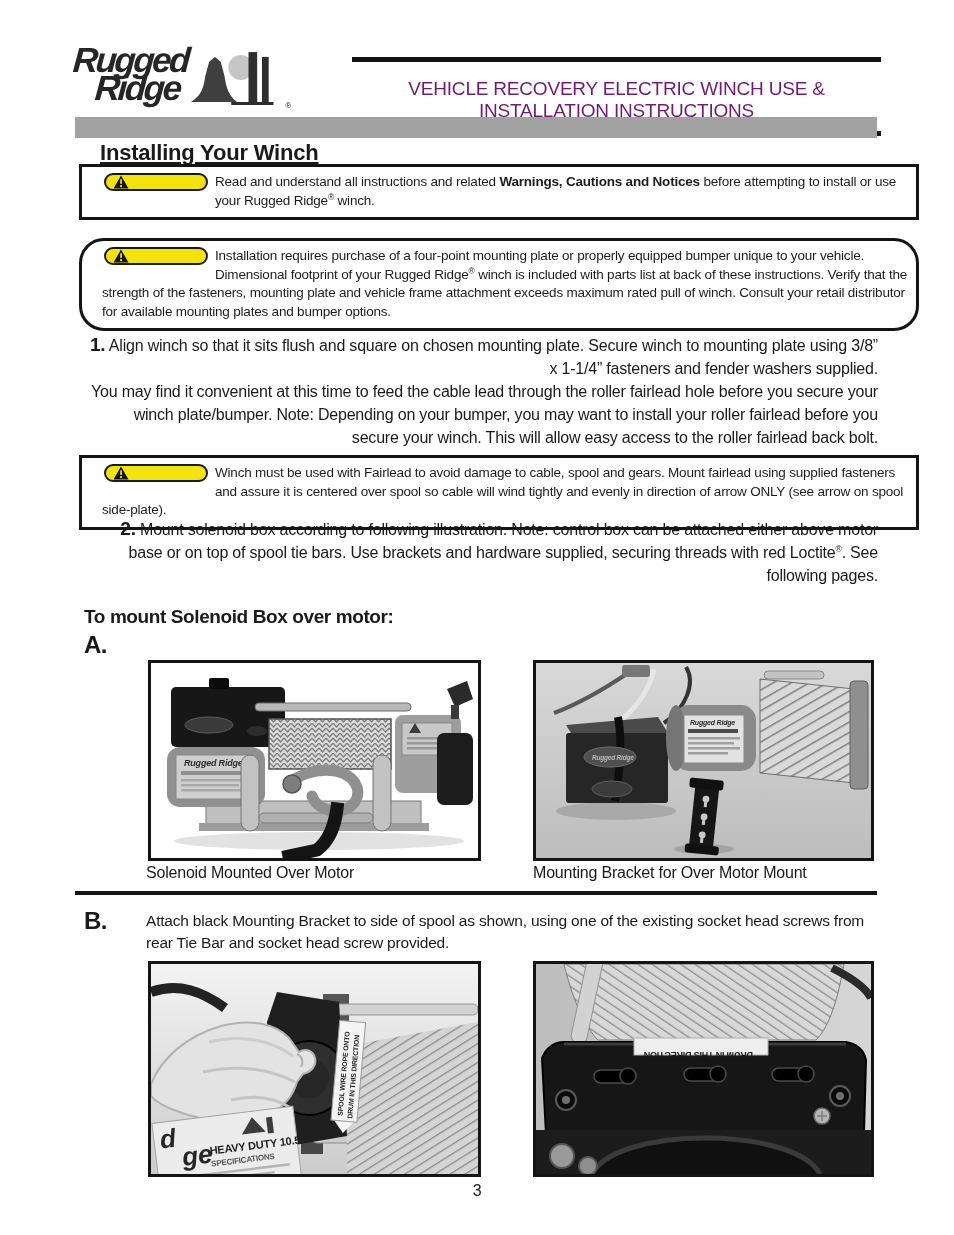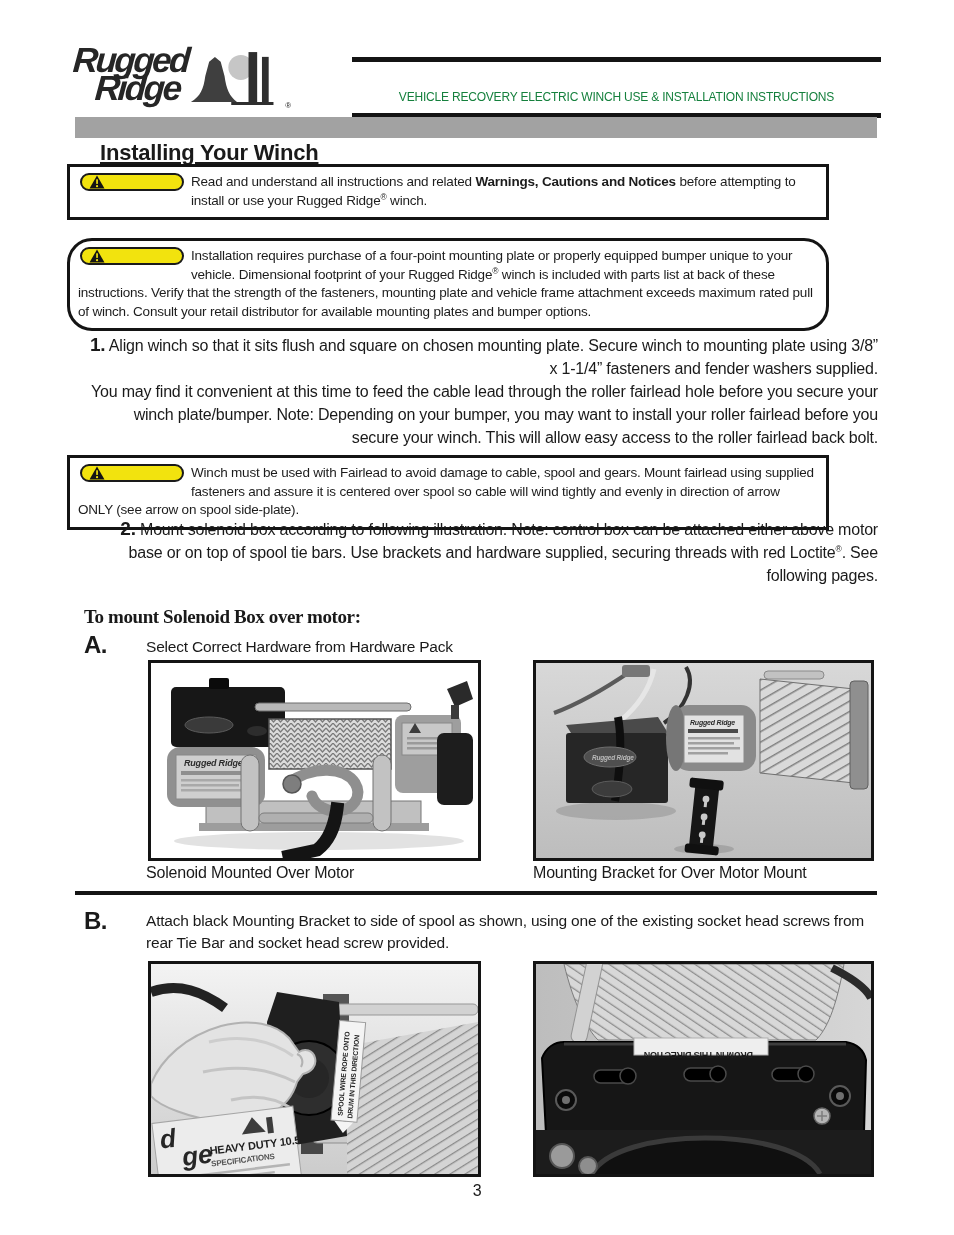--- a/index.html
+++ b/index.html
@@ -8,46 +8,46 @@
 
   
   .logo{position:absolute;left:72px;top:46px;width:270px;height:70px;display:flex;align-items:flex-start;}
   .logo-text{font-style:italic;font-weight:bold;font-size:35px;line-height:28px;letter-spacing:-2.5px;color:#262626;transform:skewX(-4deg);}
   .logo-text .l2{margin-left:24px;}
   .logo-art{width:96px;height:64px;margin-left:2px;}
   .logo-reg{font-size:8px;align-self:flex-end;margin-bottom:6px;color:#262626;}
 
   .title-bar{position:absolute;left:352px;top:57px;width:525px;
              border-top:5px solid #141414;border-bottom:5px solid #141414;
-             padding:28px 2px 9px 2px;text-align:center;font-size:12px;color:#15803d;letter-spacing:-0.2px;}
+             padding:16px 2px 9px 2px;text-align:center;font-size:19px;color:#701a75;letter-spacing:-0.2px;}
 
   .gray-bar{position:absolute;left:75px;top:117px;width:802px;height:21px;background:#a2a2a2;}
 
   .heading{position:absolute;left:100px;top:140px;font-size:22px;font-weight:bold;text-decoration:underline;}
 
   
-  .warnbox{position:absolute;left:67px;width:762px;border:3px solid #141414;
-           padding:6px 8px 7px 8px;font-size:13.5px;line-height:18.5px;box-sizing:border-box;color:#1c1c1c;}
+  .warnbox{position:absolute;left:79px;width:840px;border:3px solid #141414;
+           padding:6px 8px 7px 20px;font-size:13.5px;line-height:18.5px;box-sizing:border-box;color:#1c1c1c;}
   .warnbox b{letter-spacing:-0.2px;}
   #w1{top:164px;}
   #w2{top:238px;border-radius:25px;}
   #w3{top:455px;}
   .pill{float:left;width:104px;height:18px;background:#f2e30e;border:2px solid #1a1a1a;border-radius:11px;
         margin:0 7px 1px 2px;display:flex;align-items:center;padding-left:7px;box-sizing:border-box;}
   .pill svg{width:16px;height:14px;}
   sup.reg{font-size:8.5px;vertical-align:super;line-height:0;}
 
   
   .step{position:absolute;left:84px;width:794px;font-size:16px;line-height:23px;text-align:right;}
   .step p{margin:0;}
   #step1{top:333px;}
   #step2{top:517px;}
   .stepnum{font-weight:bold;font-size:19px;}
 
-  .subheading{position:absolute;left:84px;top:606px;font-size:19px;font-weight:bold;letter-spacing:-0.4px;font-family:Liberation Serif, serif;}
+  .subheading{position:absolute;left:84px;top:606px;font-size:19px;font-weight:bold;letter-spacing:-0.4px;}
 
   .big-letter{position:absolute;left:84px;font-size:24px;font-weight:bold;letter-spacing:-0.5px;}
   #letterA{top:631px;}
   #letterB{top:907px;}
   .instruction{position:absolute;left:146px;font-size:15.5px;line-height:21.5px;}
   #instrA{top:636px;width:600px;}
   #instrB{top:910px;width:733px;}
 
   
   .photo{position:absolute;border:3px solid #141414;box-sizing:border-box;background:#ef4444;}
@@ -131,21 +131,20 @@
     <span>Winch must be used with Fairlead to avoid damage to cable, spool and gears. Mount fairlead using supplied fasteners and assure it is centered over spool so cable will wind tightly and evenly in direction of arrow ONLY (see arrow on spool side-plate).</span>
   </div>
 
   <div class="step" id="step2">
     <p><span class="stepnum">2.</span><span> Mount solenoid box according to following illustration. Note: control box can be attached either above motor base or on top of spool tie bars. Use brackets and hardware supplied, securing threads with red Loctite</span><sup class="reg">®</sup><span>. See following pages.</span></p>
   </div>
 
   <div class="subheading">To mount Solenoid Box over motor:</div>
 
   <div class="big-letter" id="letterA">A.</div>
-  <div class="instruction" id="instrA">Select Correct Hardware from Hardware Pack</div>
 
   <div class="photo" id="photoA1">
     <svg viewBox="0 0 327 195">
       <defs>
         <pattern id="cableA1" width="7" height="10" patternUnits="userSpaceOnUse">
           <rect width="7" height="10" fill="#dcdcdc"></rect>
           <path d="M0,0 L3.5,4 L7,0 M0,5 L3.5,9 L7,5" stroke="#7a7a7a" stroke-width="1.2" fill="none"></path>
         </pattern>
       </defs>
       <rect width="327" height="195" fill="#ffffff"></rect>

